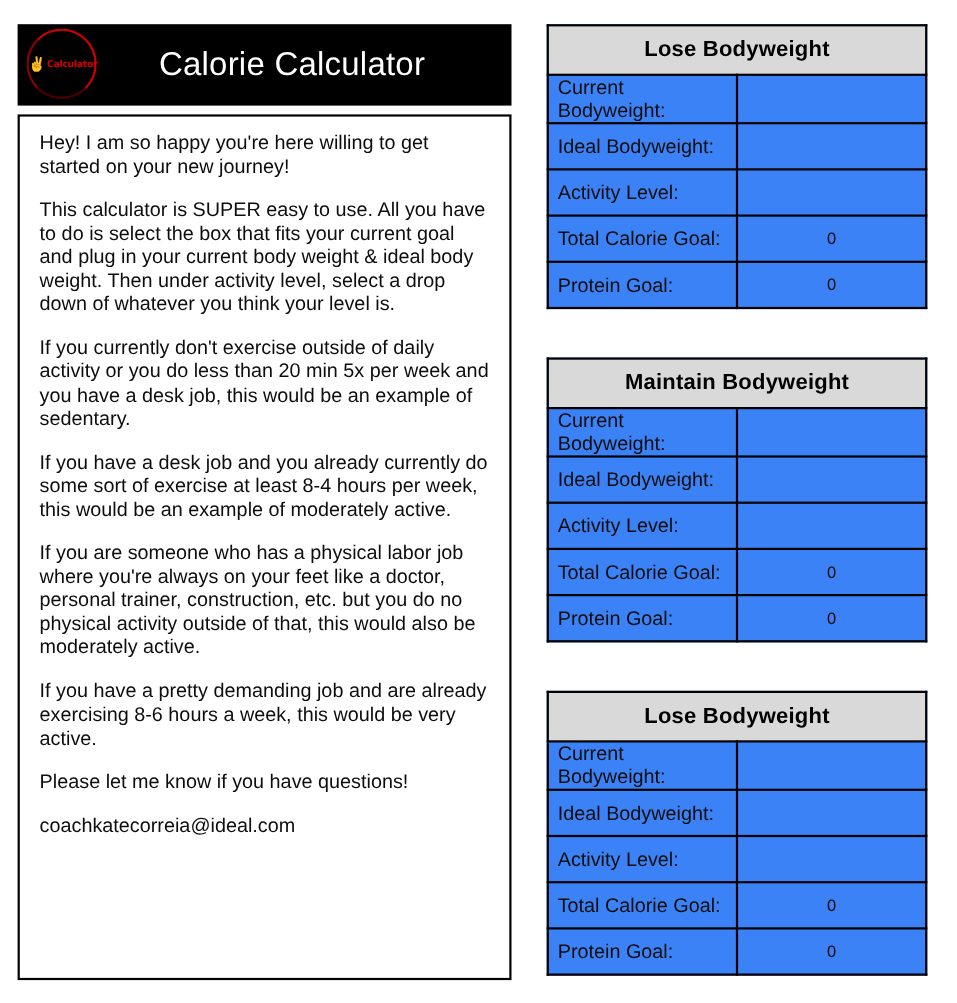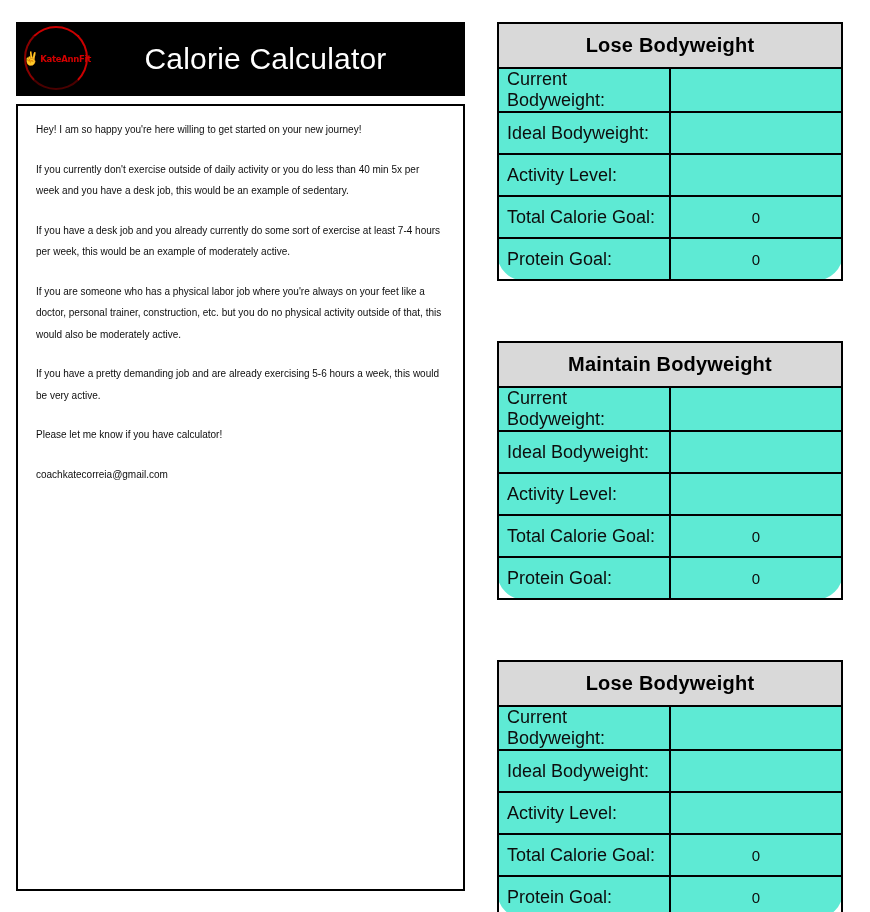--- a/index.html
+++ b/index.html
@@ -91,43 +91,42 @@
     margin-top: 8px;
     border: 2px solid #000000;
     background: #ffffff;
     box-sizing: border-box;
     width: 449px;
     height: 787px;
     padding: 13px 18px 10px 18px;
   }
   .intro-box p {
     margin: 0 0 18px 0;
-    font-size: 10px;
+    font-size: 18px;
     line-height: 21.5px;
     color: #0d0d0d;
     font-family: "Liberation Sans", sans-serif;
   }
   .intro-box p:last-child { margin-bottom: 0; }
 
   
   .right-col {
     position: absolute;
     left: 497px;
     top: 22px;
     width: 346px;
   }
 
   .calc-table {
     border-collapse: collapse;
     width: 346px;
     table-layout: fixed;
-    background: #5eead4;
-    border-radius: 28px;
-  }
-  .calc-table.spaced { margin-top: 60px; }
+    background: #3b82f6;
+  }
+  .calc-table.spaced { margin-top: 44px; }
 
   .calc-table td, .calc-table th {
     border: 2px solid #000000;
     padding: 0;
     box-sizing: border-box;
   }
   .calc-table th.tbl-header {
     background: #d9d9d9;
     text-align: center;
     font-size: 20px;
@@ -160,34 +159,35 @@
 </head>
 <body>
 
 <div class="left-col">
 
   <div class="title-bar">
     <div class="logo-box">
       <div class="logo-ring"></div>
       <div class="logo-inner">
         <span class="logo-hand">✌</span>
-        <span class="logo-text">KateAnnFit</span>
+        <span class="logo-text">Calculator</span>
       </div>
     </div>
     <div class="title-text">Calorie Calculator</div>
   </div>
 
   <div class="intro-box">
     <p>Hey! I am so happy you're here willing to get started on your new journey!</p>
-    <p>If you currently don't exercise outside of daily activity or you do less than 40 min 5x per week and you have a desk job, this would be an example of sedentary.</p>
-    <p>If you have a desk job and you already currently do some sort of exercise at least 7-4 hours per week, this would be an example of moderately active.</p>
+    <p>This calculator is SUPER easy to use. All you have to do is select the box that fits your current goal and plug in your current body weight &amp; ideal body weight. Then under activity level, select a drop down of whatever you think your level is.</p>
+    <p>If you currently don't exercise outside of daily activity or you do less than 20 min 5x per week and you have a desk job, this would be an example of sedentary.</p>
+    <p>If you have a desk job and you already currently do some sort of exercise at least 8-4 hours per week, this would be an example of moderately active.</p>
     <p>If you are someone who has a physical labor job where you're always on your feet like a doctor, personal trainer, construction, etc. but you do no physical activity outside of that, this would also be moderately active.</p>
-    <p>If you have a pretty demanding job and are already exercising 5-6 hours a week, this would be very active.</p>
-    <p>Please let me know if you have calculator!</p>
-    <p>coachkatecorreia@gmail.com</p>
+    <p>If you have a pretty demanding job and are already exercising 8-6 hours a week, this would be very active.</p>
+    <p>Please let me know if you have questions!</p>
+    <p>coachkatecorreia@ideal.com</p>
   </div>
 
 </div>
 
 <div class="right-col">
 
   <table class="calc-table">
     <tbody>
         <tr>
       <th class="tbl-header" colspan="2">Lose Bodyweight</th>

